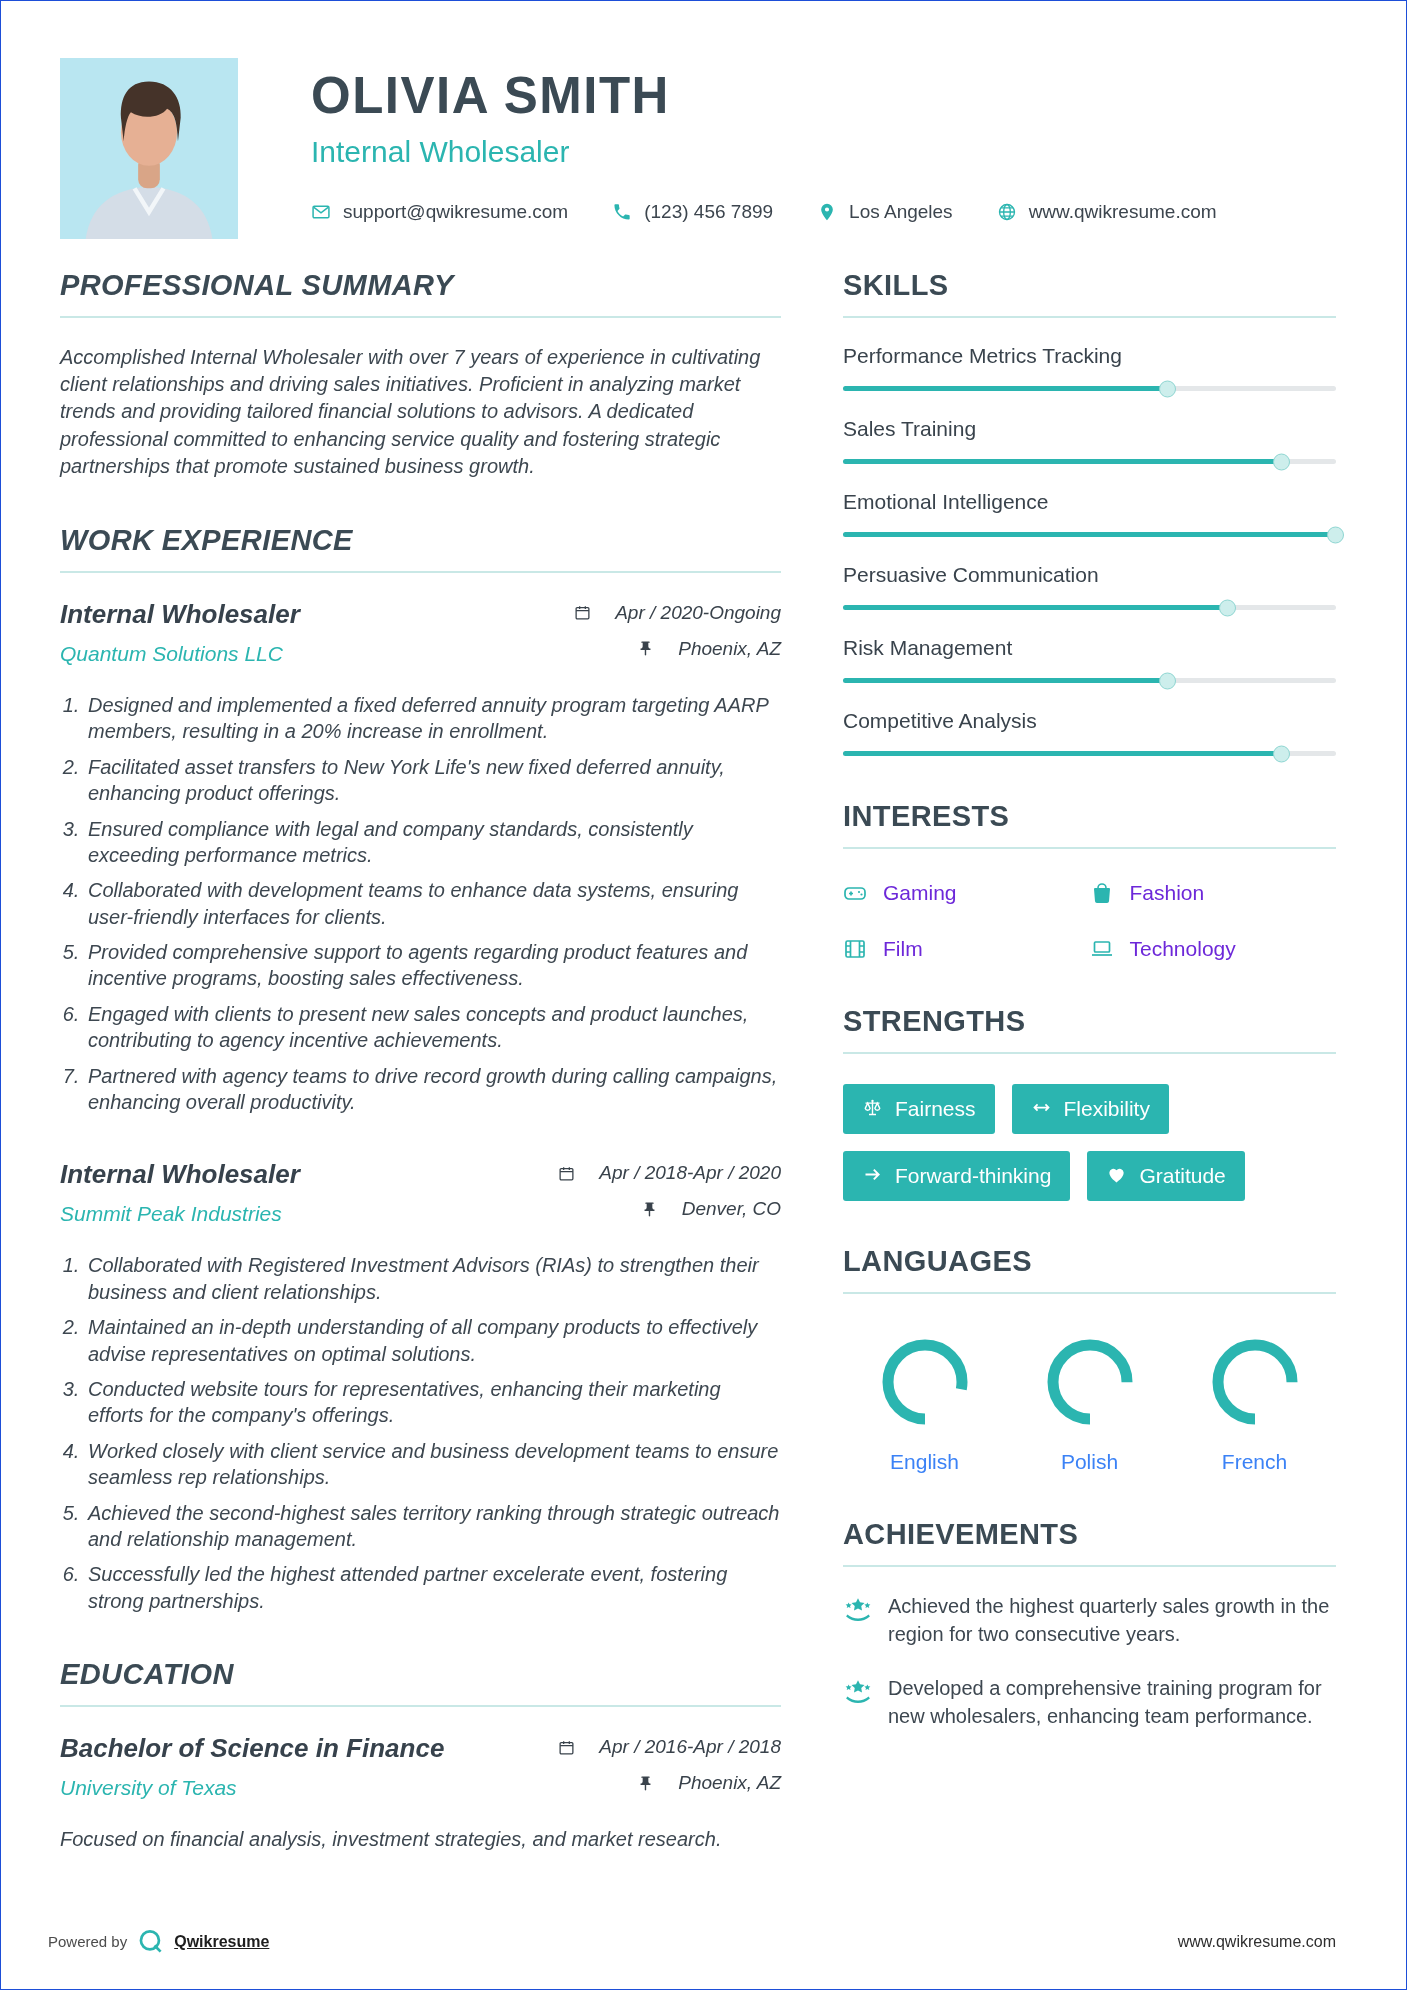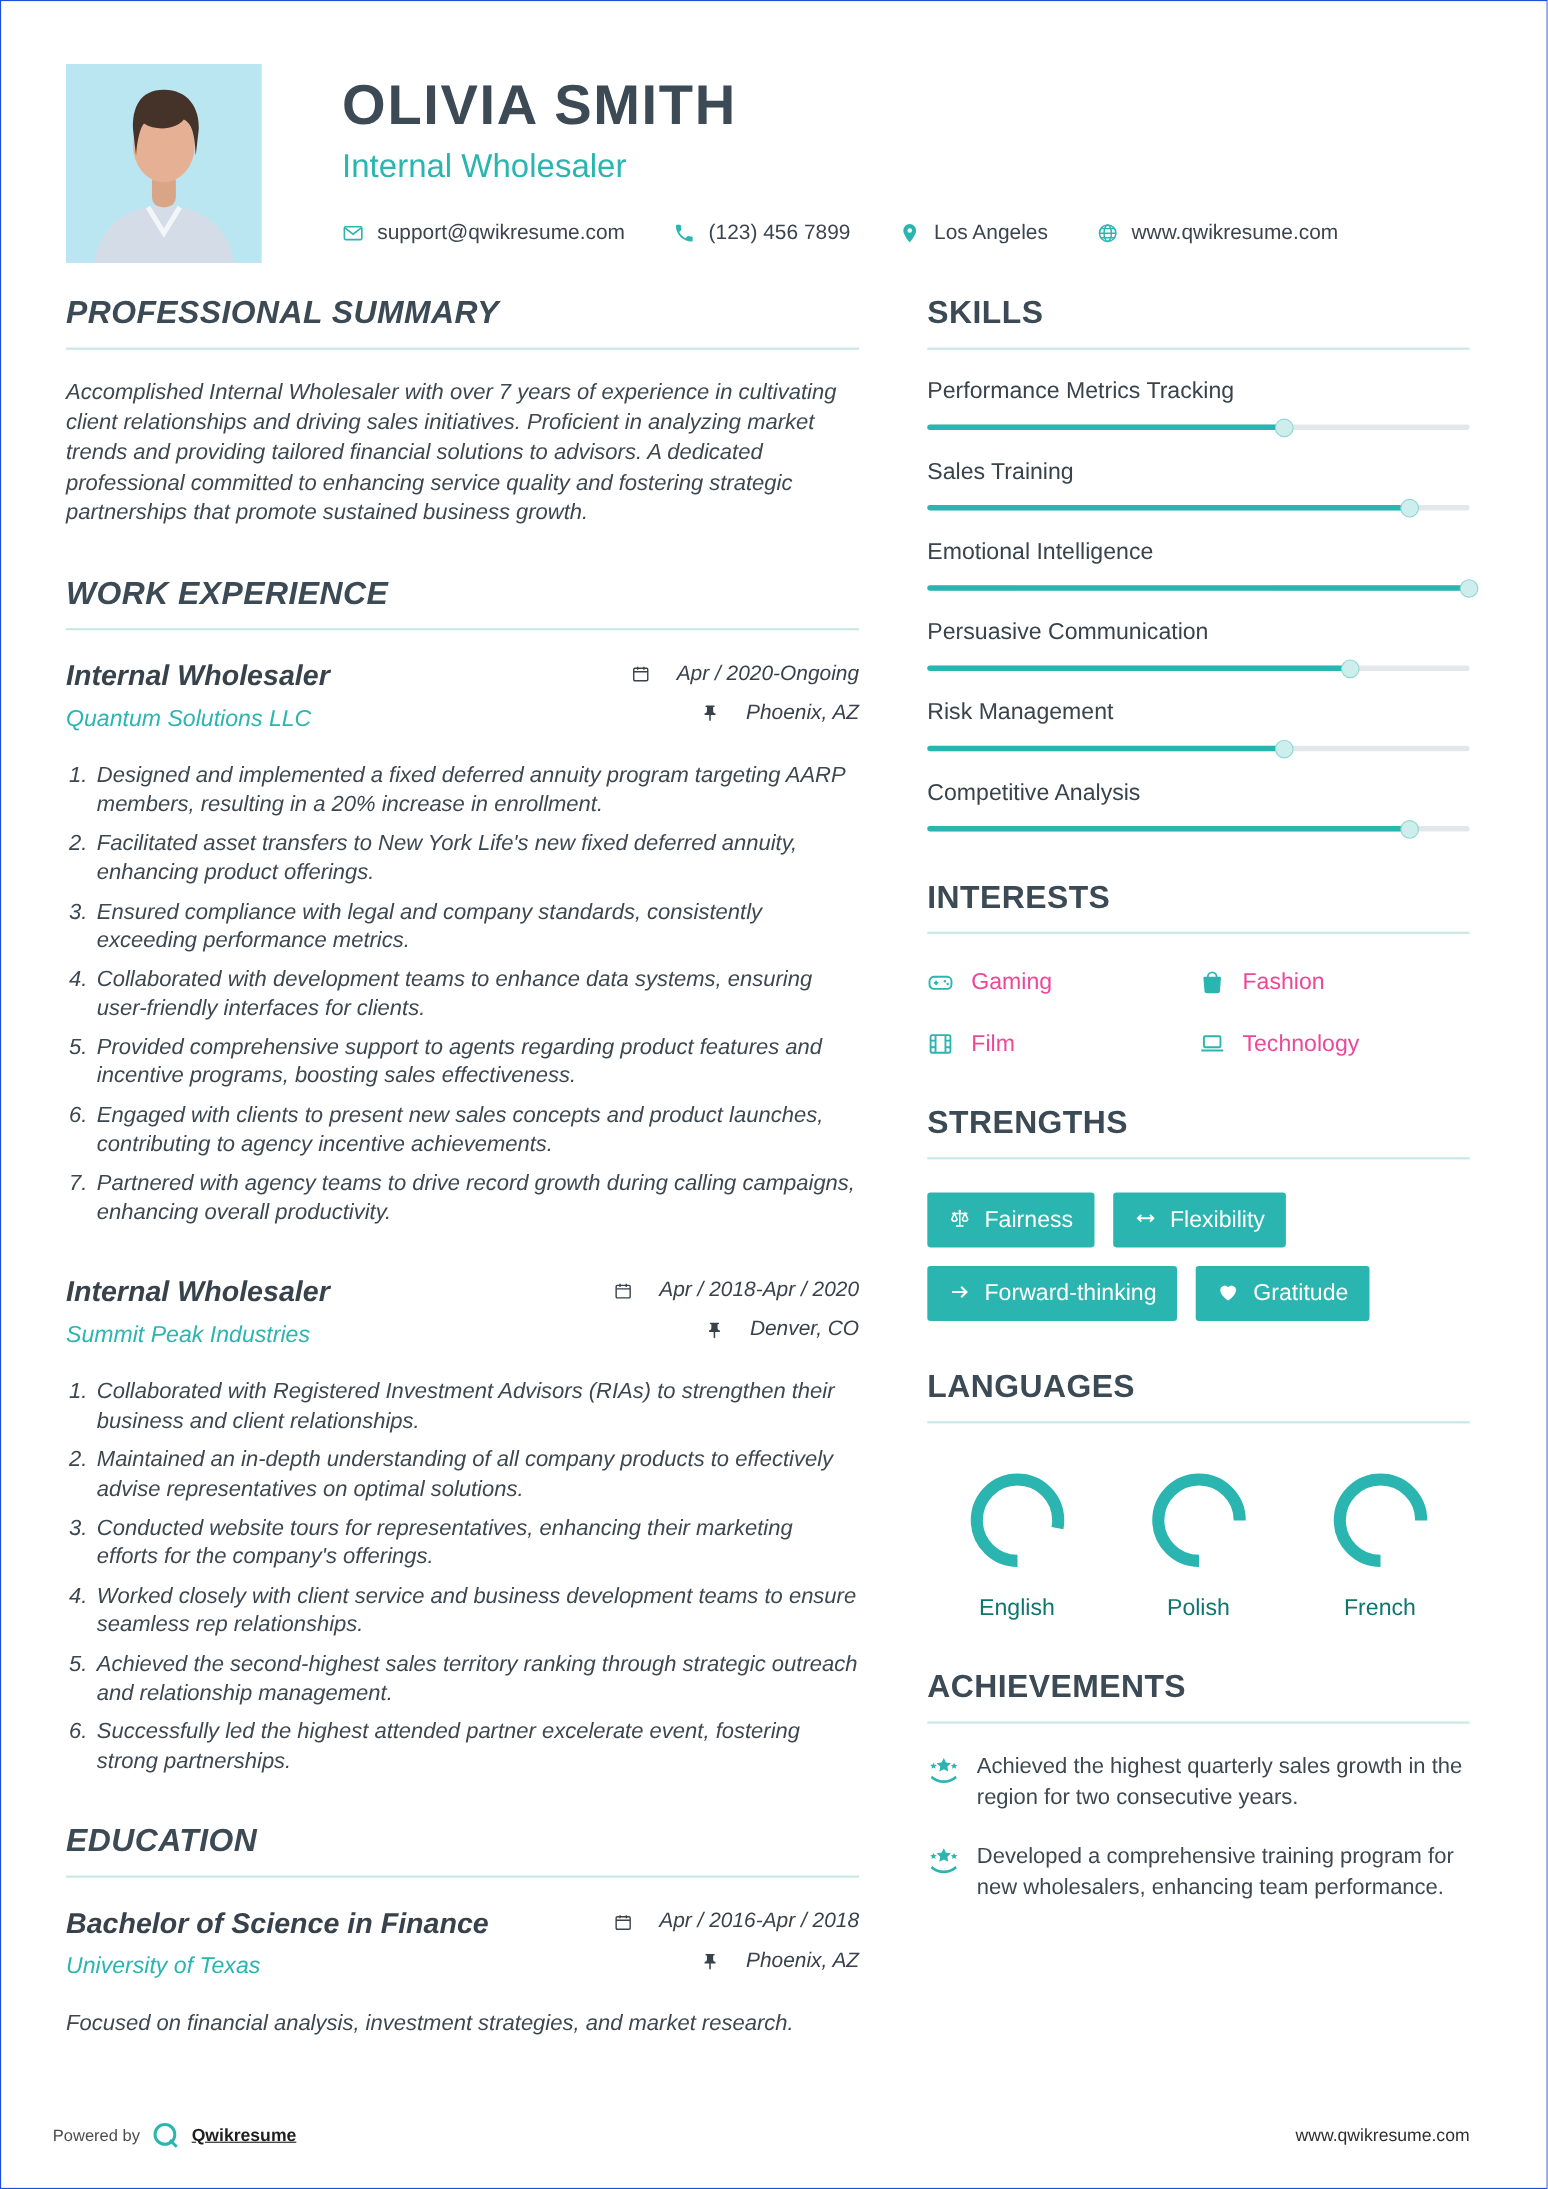--- a/index.html
+++ b/index.html
@@ -53,34 +53,34 @@
   
   .skill{margin-bottom:26px;}
   .skill-label{font-size:21px;color:#39434c;margin-bottom:18px;}
   .skill-track{position:relative;height:5px;background:var(--track);border-radius:3px;margin-bottom:10px;}
   .skill-fill{position:relative;height:5px;background:var(--accent);border-radius:3px;}
   .skill-fill::after{content:"";position:absolute;right:-8px;top:50%;transform:translateY(-50%);
                      width:15px;height:15px;border-radius:50%;background:#cdeeec;border:1px solid #8fd6d2;}
 
   
   .interests-grid{display:grid;grid-template-columns:1fr 1fr;row-gap:32px;padding-top:6px;}
-  .interest{display:flex;align-items:center;gap:16px;font-size:21px;color:#ec4899;}
+  .interest{display:flex;align-items:center;gap:16px;font-size:21px;color:#6d28d9;}
   .interest .icon{width:24px;height:24px;color:var(--accent);}
 
   
   .strengths{display:flex;flex-wrap:wrap;gap:17px;padding-top:4px;}
   .strength{display:inline-flex;align-items:flex-start;gap:12px;background:var(--accent);color:#fff;
             font-size:21px;padding:13px 19px;border-radius:3px;}
   .strength .icon{width:21px;height:21px;color:#fff;}
 
   
   .languages{display:flex;justify-content:space-between;padding:14px 4px 0;}
   .language{width:155px;text-align:center;}
   .language .ring{width:96px;height:96px;margin:0 auto;display:block;}
-  .language-label{margin-top:20px;font-size:21px;color:#0f766e;}
+  .language-label{margin-top:20px;font-size:21px;color:#3b82f6;}
 
   
   .achievement{display:flex;gap:15px;margin-bottom:27px;font-size:20px;line-height:1.38;}
   .achievement .icon{flex:0 0 auto;width:30px;height:30px;color:var(--accent);margin-top:2px;}
 
   
   .footer{position:absolute;left:47px;right:70px;bottom:34px;display:flex;align-items:center;justify-content:space-between;}
   .footer-left{display:flex;align-items:center;gap:10px;}
   .powered-by{font-size:15px;color:#4c4c4c;}
   .brand-logo{width:27px;height:27px;color:var(--accent);}

